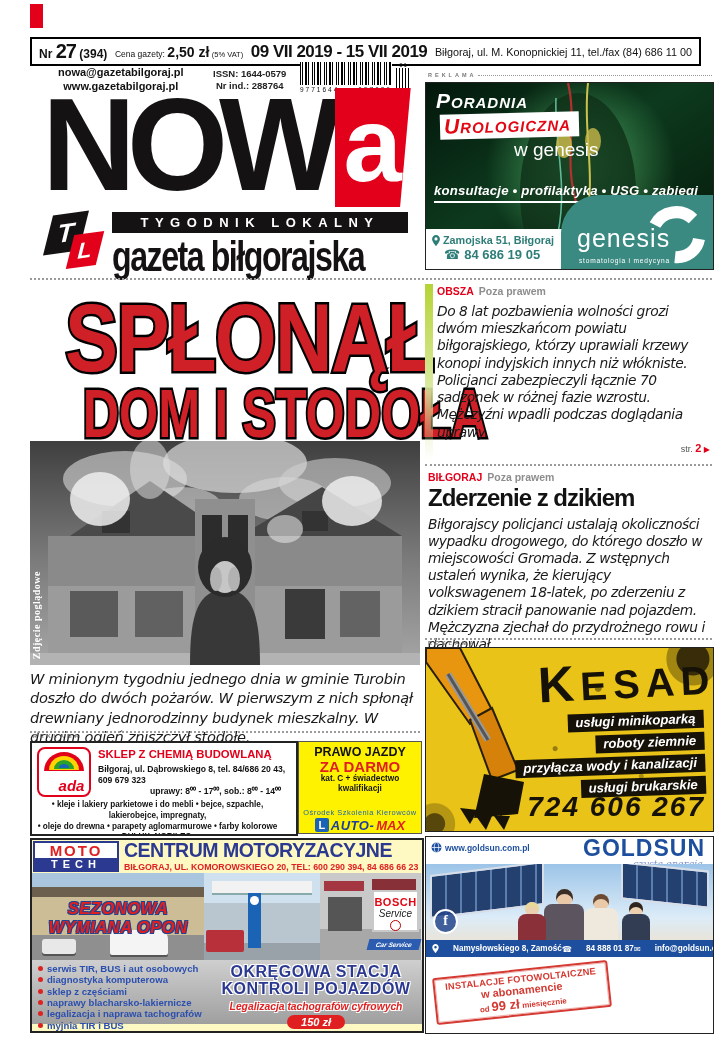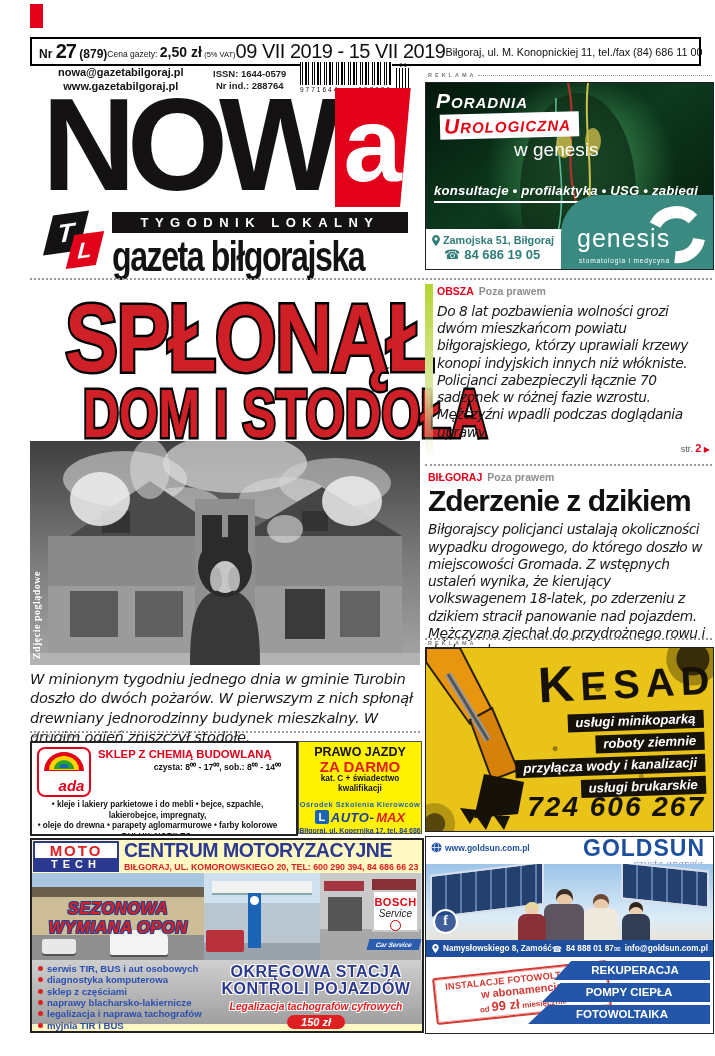--- a/index.html
+++ b/index.html
@@ -10,21 +10,21 @@
   
   .corner-mark{left:30px;top:4px;width:13px;height:24px;background:#e2001a;}
   .topbar{left:30px;top:37px;width:653px;height:25px;border:2px solid #000;
           display:flex;align-items:center;padding:0 7px;box-sizing:content-box;
           justify-content:space-between;white-space:nowrap;}
   .tb-issue{font-weight:bold;font-size:12px;}
   .tb-issue .num{font-size:20px;letter-spacing:-1px;}
   .tb-price{font-size:8.5px;}
   .tb-price .pr{font-size:14px;font-weight:bold;}
   .tb-price .vat{font-size:7.5px;}
-  .tb-dates{font-size:20px;font-weight:normal;letter-spacing:-0.5px;}
+  .tb-dates{font-size:17px;font-weight:bold;letter-spacing:-0.5px;}
   .tb-addr{font-size:10.8px;}
 
   .inforow-mail{left:58px;top:66px;font-size:11px;font-weight:bold;text-align:center;line-height:1.25;}
   .inforow-issn{left:213px;top:68px;font-size:9.5px;font-weight:bold;text-align:center;line-height:1.3;color:#222;}
   .barcode-wrap{left:300px;top:62px;display:flex;align-items:flex-start;gap:4px;}
   .barcode-bars{width:92px;height:23px;background:repeating-linear-gradient(90deg,#000 0 1px,#fff 1px 2px,#000 2px 3px,#fff 3px 5px,#000 5px 7px,#fff 7px 8px,#000 8px 9px,#fff 9px 12px);}
   .barcode-nums{display:flex;justify-content:space-between;font-size:6.5px;letter-spacing:2px;margin-top:1px;}
   .barcode-addon{text-align:center;}
   .barcode-addon .top{font-size:6px;letter-spacing:1px;}
   .barcode-addon .bars{width:15px;height:20px;background:repeating-linear-gradient(90deg,#000 0 1px,#fff 1px 3px,#000 3px 4px,#fff 4px 6px);}
@@ -72,21 +72,21 @@
 
   
   .green-strip{left:425px;top:284px;width:8px;height:176px;
                background:linear-gradient(180deg,#b5d434 0%,#d7e89a 55%,rgba(255,255,255,0) 100%);}
   .article{width:273px;}
   .kicker{font-size:10.5px;font-weight:bold;}
   .kicker .loc{color:#e2001a;}
   .kicker .cat{color:#8d8d8d;margin-left:5px;}
   .art-title{font-weight:bold;color:#121212;letter-spacing:-1px;line-height:0.98;margin-top:3px;}
   .art1 .art-title{font-size:28px;}
-  .art2 .art-title{font-size:30px;}
+  .art2 .art-title{font-size:24px;}
   .art-body{margin-top:6px;font-family:"DejaVu Sans",sans-serif;font-style:italic;font-size:13.8px;
             line-height:1.25;letter-spacing:-0.45px;color:#1a1a1a;}
   .art-page{text-align:right;font-size:9px;color:#555;margin-top:1px;}
   .art-page .pg{color:#e2001a;font-weight:bold;font-size:11px;}
   .art-page .ar{color:#e2001a;font-size:8px;}
 
   
   .ad-uro{left:425px;top:82px;width:287px;height:186px;border:1px solid #222;overflow:hidden;background:#04140a;}
   .uro-bg{position:absolute;inset:0;}
   .uro-t1{position:absolute;left:10px;top:6px;color:#fff;font-size:21px;font-weight:bold;font-style:italic;
@@ -141,21 +141,21 @@
   .ada-addr{font-size:8.6px;font-weight:bold;margin-top:2px;}
   .ada-hours{font-size:8.6px;font-weight:bold;text-align:right;margin-right:10px;}
   .ada-offer{padding:3px 18px 0 5px;font-size:8.2px;font-weight:bold;text-align:center;line-height:1.3;}
 
   
   .ad-am{left:298px;top:741px;width:122px;height:91px;border:1px solid #555;background:#fff200;
          text-align:center;overflow:hidden;}
   .am1{font-size:12.5px;font-weight:bold;margin-top:3px;letter-spacing:0;}
   .am2{font-size:15px;font-weight:bold;color:#e02020;line-height:1;}
   .am3{font-size:8.3px;font-weight:bold;line-height:1.2;}
-  .am4{font-size:7.4px;font-weight:bold;color:#1b63b5;margin-top:6px;letter-spacing:0.5px;}
+  .am4{font-size:7.4px;font-weight:normal;color:#1b63b5;margin-top:14px;letter-spacing:0.5px;}
   .am-logo{display:flex;align-items:center;justify-content:center;gap:2px;margin-top:1px;}
   .am-l{width:14px;height:14px;background:#1b63b5;color:#fff;font-weight:bold;font-size:11px;line-height:14px;border-radius:2px;}
   .am-auto{color:#1b3fa0;font-style:italic;font-weight:bold;font-size:13px;letter-spacing:0.5px;}
   .am-max{color:#e02020;font-style:italic;font-weight:bold;font-size:13px;}
   .am-addr{font-size:7px;font-weight:bold;color:#1b3fa0;margin-top:2px;}
 
   
   .ad-moto{left:30px;top:838px;width:390px;height:191px;border:2px solid #222;overflow:hidden;background:#fef9c3;}
   .moto-head{display:flex;height:33px;}
   .mt-box{width:82px;border:2px solid #2b3990;display:flex;flex-direction:column;flex:0 0 auto;margin:1px;}
@@ -215,21 +215,21 @@
   .gs-pl{left:4px;top:4px;width:110px;height:40px;transform:skewY(-7deg);}
   .gs-pr{right:4px;top:2px;width:84px;height:34px;transform:skewY(6deg);}
   .person{position:absolute;bottom:0;text-align:center;}
   .p-head{border-radius:50%;margin:0 auto;}
   .p-body{border-radius:8px 8px 0 0;margin:-2px auto 0;}
   .fb{position:absolute;left:7px;bottom:6px;width:21px;height:21px;border:2px solid #fff;border-radius:50%;
       background:rgba(35,70,140,.85);color:#fff;font-family:"Liberation Serif",serif;font-weight:bold;
       font-size:14px;text-align:center;line-height:20px;}
   .gs-bar{height:17px;background:#1d4f9e;color:#fff;display:flex;align-items:center;justify-content:space-between;
           padding:0 6px;font-size:8.2px;font-weight:bold;white-space:nowrap;}
-  .gs-bar .seg{display:flex;align-items:center;gap:4px;}
+  .gs-bar .seg{display:flex;align-items:center;gap:14px;}
   .gs-bottom{position:relative;height:74px;background:#fff;}
   .stamp{position:absolute;left:8px;top:12px;width:168px;border:2.5px solid #d43a32;border-radius:3px;
          transform:rotate(-6deg);text-align:center;color:#d43a32;padding:3px 2px;box-shadow:inset 0 0 0 1px rgba(212,58,50,.4);}
   .stamp .st1{font-size:9.3px;font-weight:bold;letter-spacing:0.2px;}
   .stamp .st2{font-size:11px;font-weight:bold;}
   .stamp .st3{font-size:8px;font-weight:bold;}
   .stamp .st3 .big{font-size:13px;}
   .banners{position:absolute;right:3px;top:4px;}
   .banner{height:19px;line-height:19px;background:#2356a8;color:#fff;font-weight:bold;font-size:11.5px;
           text-align:center;margin-bottom:3px;margin-left:auto;clip-path:polygon(11% 0,100% 0,100% 100%,0 100%);
@@ -243,21 +243,21 @@
 <body>
 
 <div class="page">
 
   <div class="abs corner-mark"></div>
 
   <div class="abs topbar">
     <span class="tb-issue">
       <span>Nr</span>
       <span class="num">27</span>
-      <span>(879)</span>
+      <span>(394)</span>
     </span>
     <span class="tb-price">
       <span>Cena gazety:</span>
       <span class="pr">2,50 zł</span>
       <span class="vat">(5% VAT)</span>
     </span>
     <span class="tb-dates">09 VII 2019 - 15 VII 2019</span>
     <span class="tb-addr">Biłgoraj, ul. M. Konopnickiej 11, tel./fax (84) 686 11 00</span>
   </div>
 
@@ -359,21 +359,22 @@
     <div class="ada-head">
       <div class="ada-logo">
         <div class="arc arc1"></div>
         <div class="arc arc2"></div>
         <div class="arc arc3"></div>
         <div class="arc arc4"></div>
         <div class="ada-name">ada</div>
       </div>
       <div class="ada-info">
         <div class="ada-title">SKLEP Z CHEMIĄ BUDOWLANĄ</div>
-        <div class="ada-hours">czysta: 8⁰⁰ - 17⁰⁰, sob.: 8⁰⁰ - 14⁰⁰</div>
+        <div class="ada-addr">Biłgoraj, ul. Dąbrowskiego 8, tel. 84/686 20 43, 609 679 323</div>
+        <div class="ada-hours">uprawy: 8⁰⁰ - 17⁰⁰, sob.: 8⁰⁰ - 14⁰⁰</div>
       </div>
     </div>
     <div class="ada-offer">
       <div>• kleje i lakiery parkietowe i do mebli • bejce, szpachle, lakierobejce, impregnaty,</div>
       <div>• oleje do drewna • parapety aglomarmurowe • farby kolorowe DULUX, NOBILES,</div>
 
     </div>
   </div>
 
   <div class="abs ad-am">
@@ -607,21 +608,16 @@
     <div class="gs-bottom">
       <div class="stamp">
         <div class="st1">INSTALACJE FOTOWOLTAICZNE</div>
         <div class="st2">w abonamencie</div>
         <div class="st3">
           <span>od</span>
           <span class="big">99 zł</span>
           <span>miesięcznie</span>
         </div>
       </div>
-      <div class="banners">
-        <div class="banner bw0">REKUPERACJA</div>
-        <div class="banner bw1">POMPY CIEPŁA</div>
-        <div class="banner bw2">FOTOWOLTAIKA</div>
-      </div>
     </div>
   </div>
 
 </div>
 
 </body></html>

